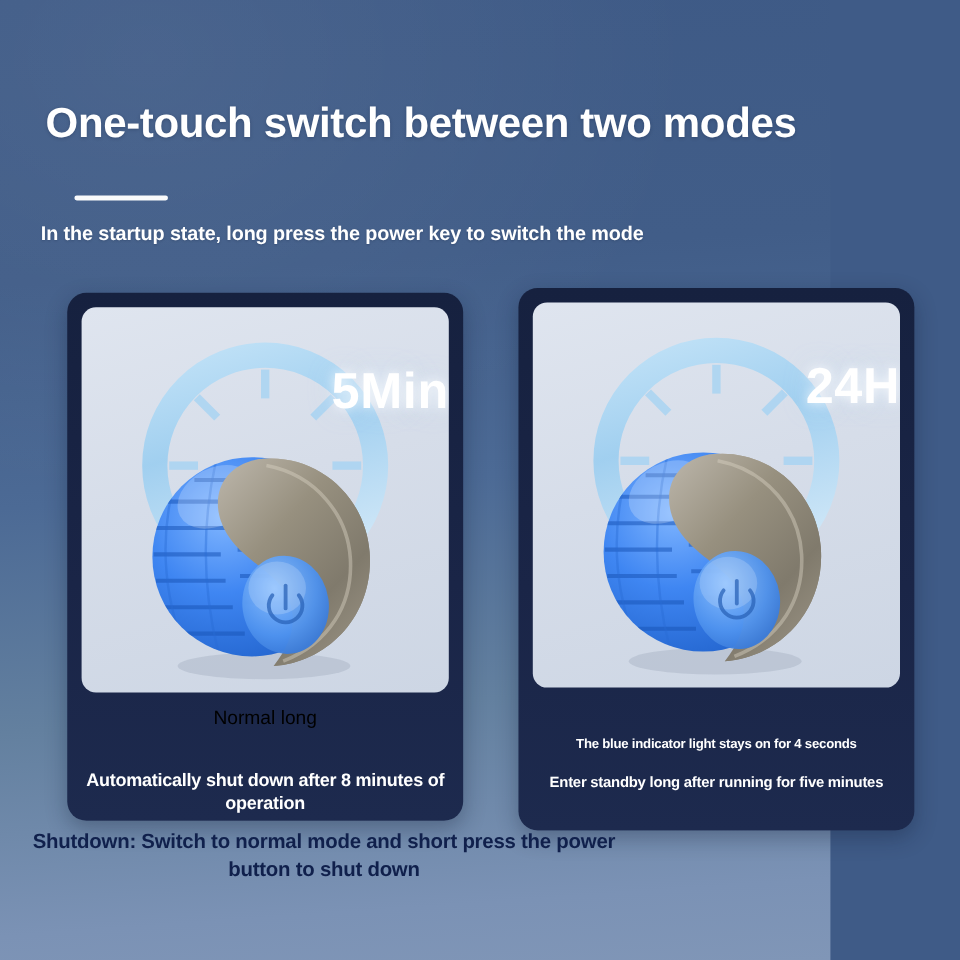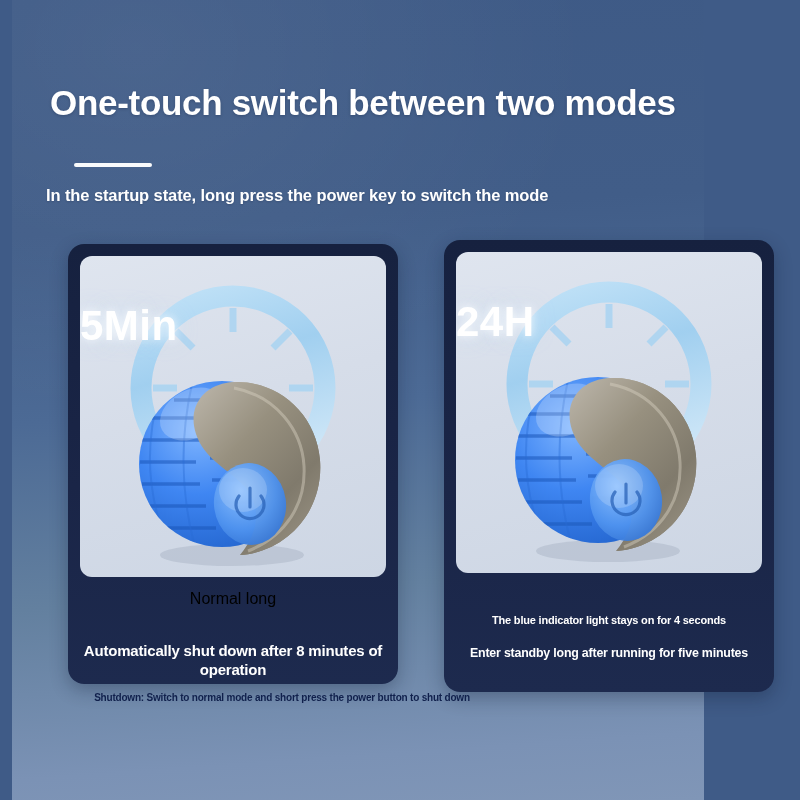--- a/index.html
+++ b/index.html
@@ -4,21 +4,21 @@
 <style>
   * { margin:0; padding:0; box-sizing:border-box; }
   html, body { width:800px; height:800px; }
   body {
     font-family:"Liberation Sans", sans-serif;
     background:#3f5b87;
     overflow:hidden;
     position:relative;
   }
   #stage {
-    position:absolute; left:12px; top:0; width:692px; height:800px;
+    position:absolute; left:0; top:0; width:692px; height:800px;
     background:
       radial-gradient(120% 85% at 18% 6%, rgba(255,255,255,0.06) 0%, rgba(255,255,255,0) 55%),
       linear-gradient(176deg, #3e5a86 0%, #415d88 28%, #4c6a95 50%, #63809f 72%, #7b92b5 92%, #8096b7 100%);
   }
 
   
   .headline {
     position:absolute; left:38px; top:84px;
     width:720px;
     font-size:35px; font-weight:bold;
@@ -66,21 +66,21 @@
   
   .ring-wrap {
     position:absolute; left:50%; top:16px;
     width:232px; height:232px;
     margin-left:-116px;
   }
   .ring-wrap svg { display:block; width:232px; height:232px; }
 
   .badge-text {
     position:absolute; left:0; top:46px; width:100%;
-    text-align:left;
+    text-align:right;
     font-size:42px; font-weight:bold;
     color:#ffffff;
     letter-spacing:0.5px;
     text-shadow:0 0 10px rgba(255,255,255,0.85), 0 0 22px rgba(200,225,250,0.7);
   }
 
   
   .ball-wrap {
     position:absolute; left:50%; top:96px;
     width:210px; height:215px; margin-left:-103px;
@@ -105,21 +105,21 @@
 
   .cap-r-title { top:341px; }
   .cap-r-1     { top:370px; }
   .cap-r-2     { top:403px; }
   .cap-r-3     { top:424px; }
 
   
   .footer {
     position:absolute; left:20px; top:691px; width:500px;
     text-align:center;
-    font-size:10px; font-weight:bold;
+    font-size:17px; font-weight:bold;
     color:#10204c;
     line-height:1.35;
     letter-spacing:-0.2px;
   }
 </style>
 </head>
 <body>
 
 <div id="stage">
 

